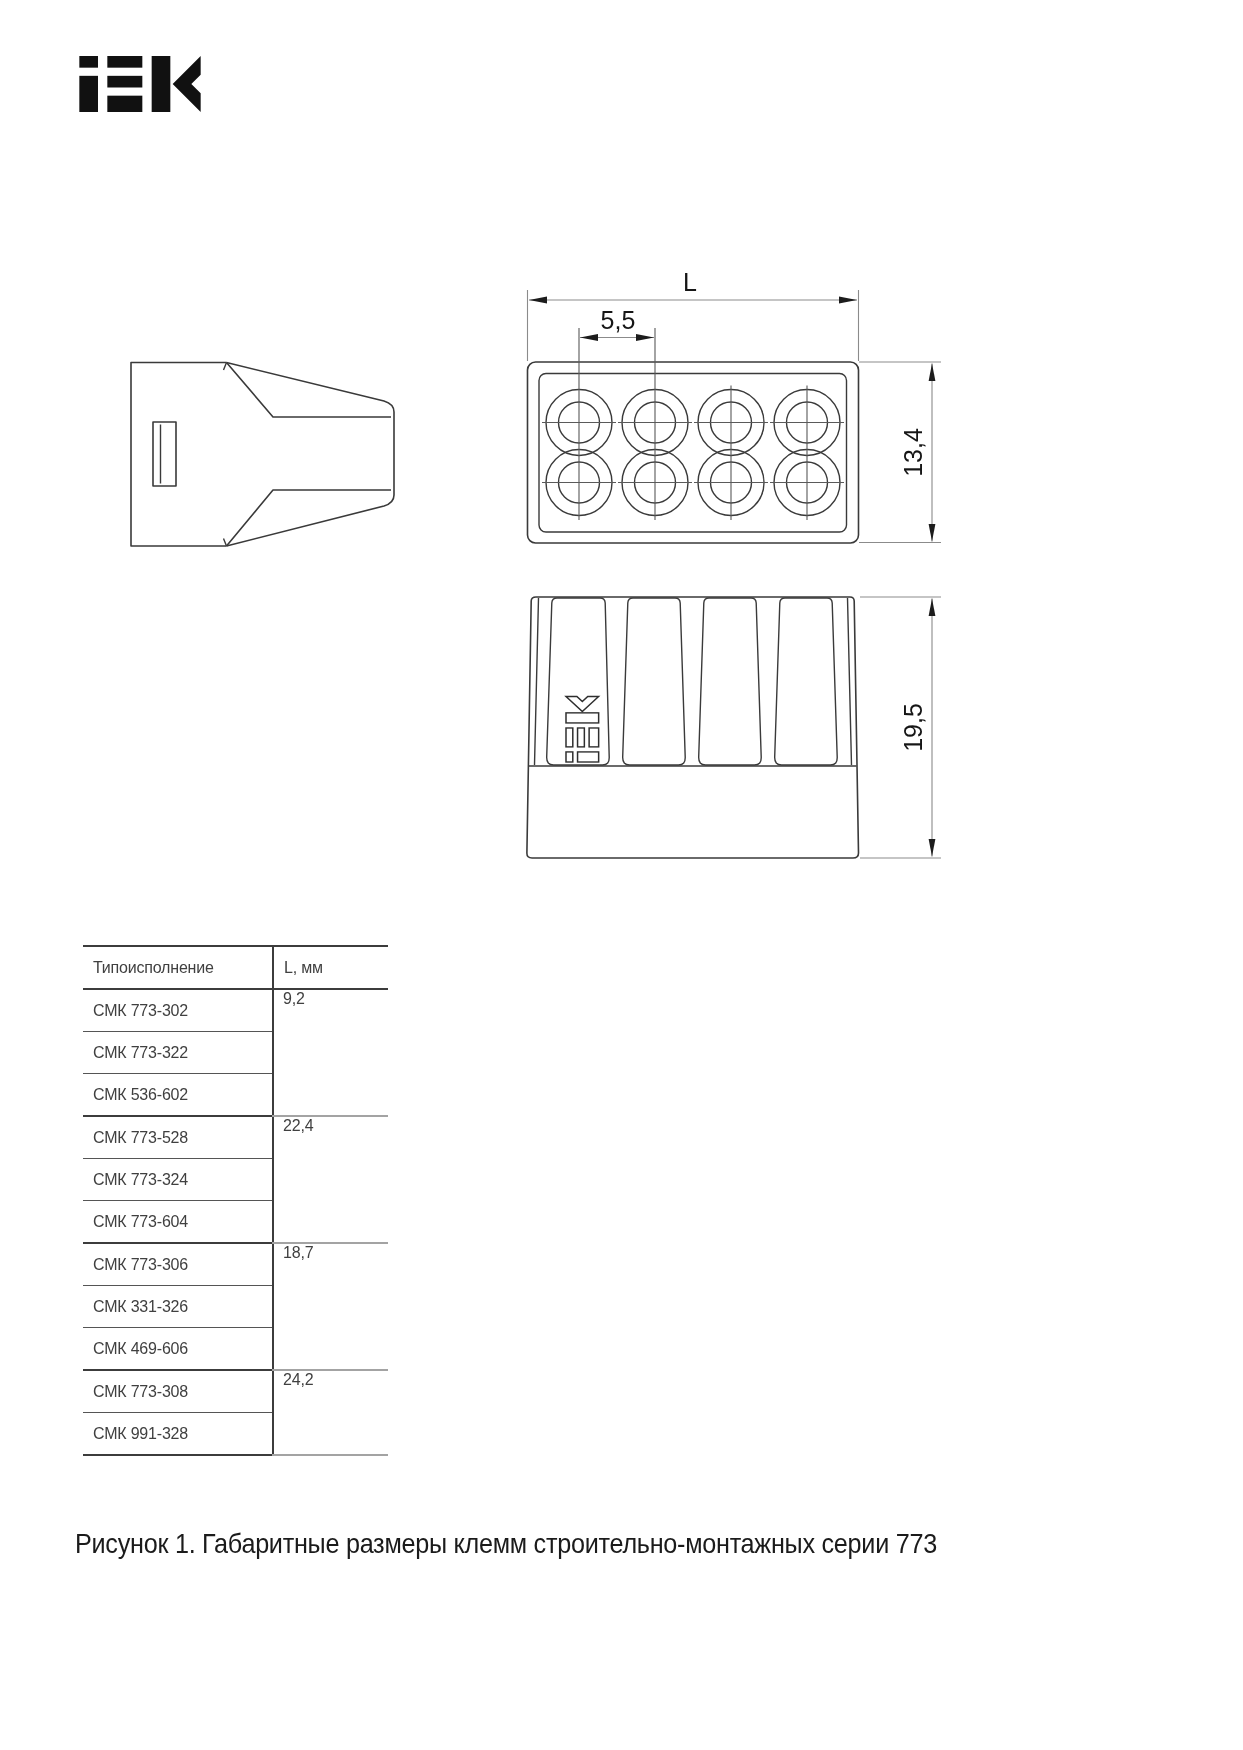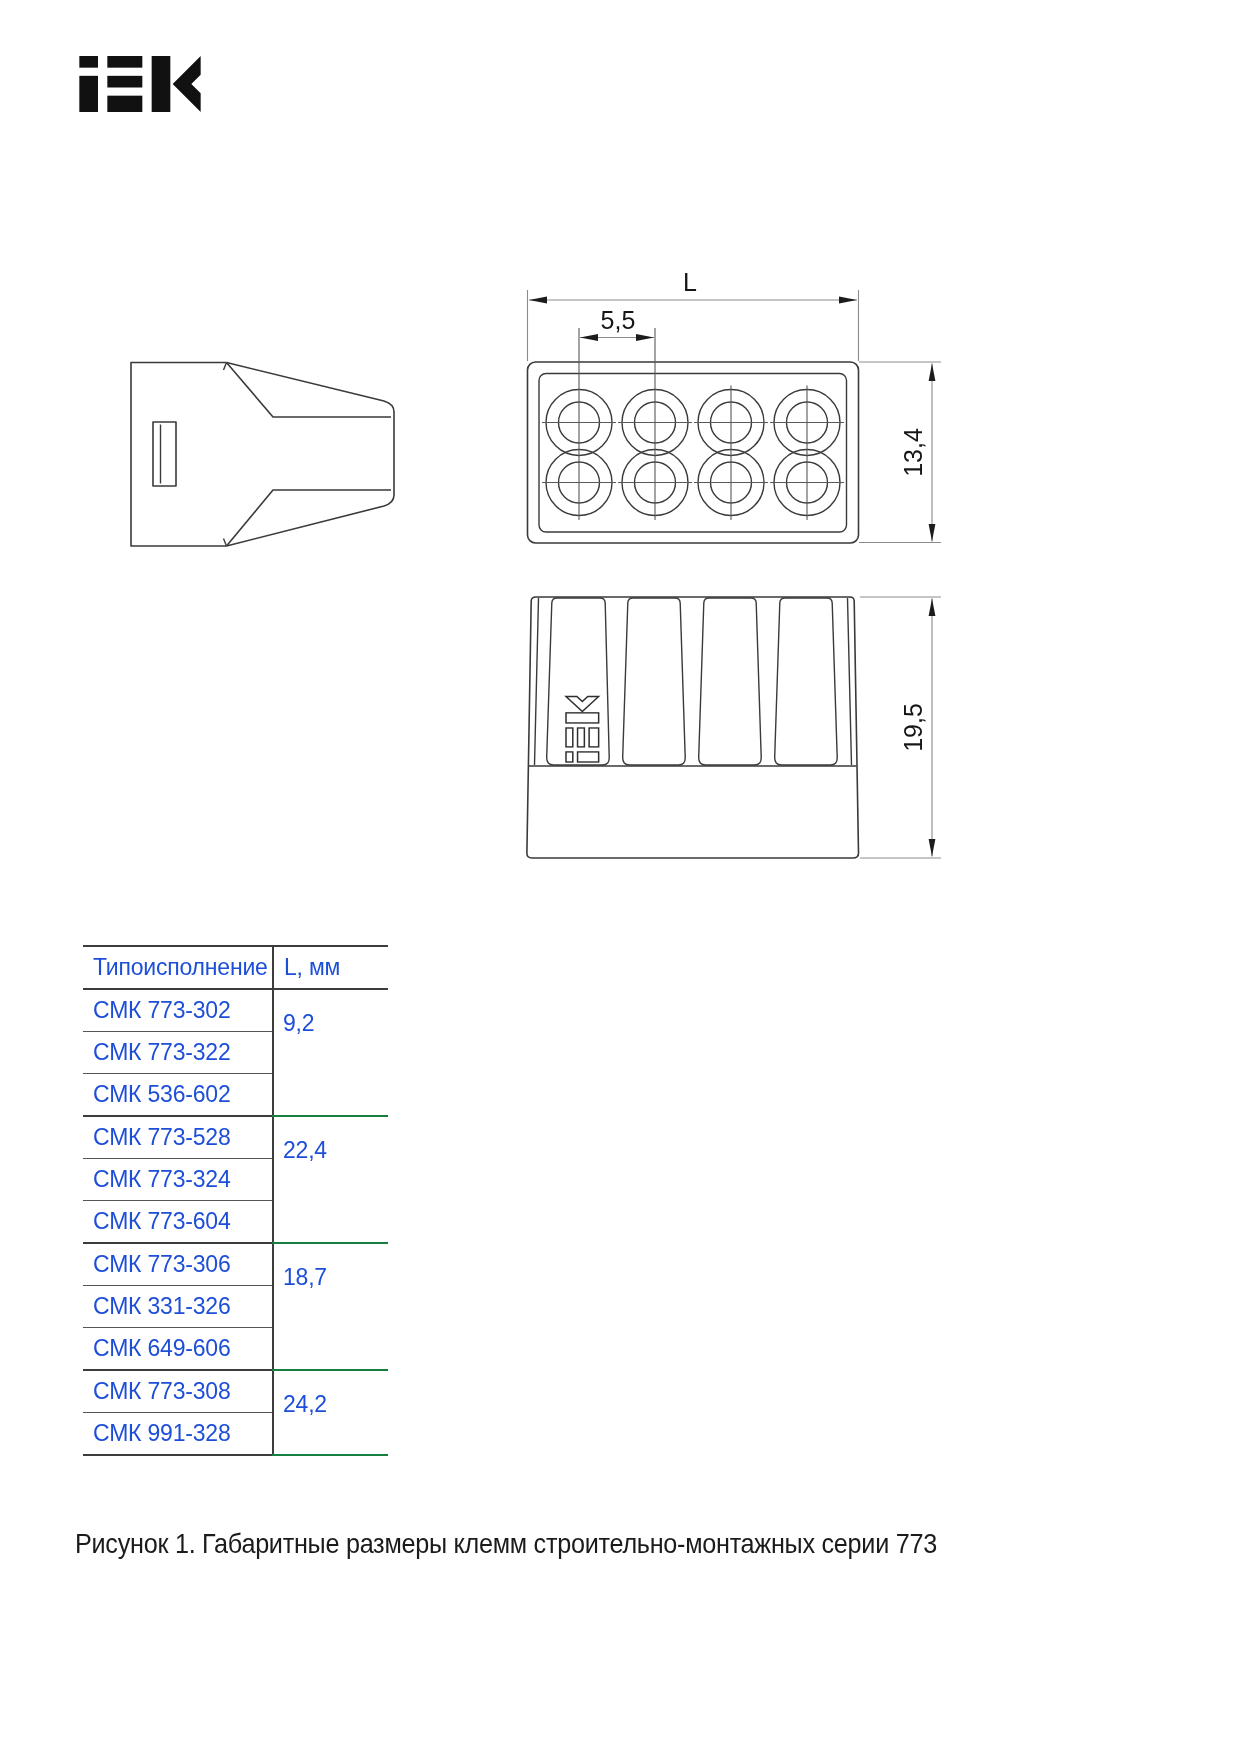--- a/index.html
+++ b/index.html
@@ -11,31 +11,31 @@
   .brand-logo{position:absolute;left:78px;top:56px;}
   .drawing{position:absolute;left:0;top:0;}
   .drawing .ln{stroke:#3a3a3a;stroke-width:1.6;fill:none;stroke-linejoin:round;}
   .drawing .ln2{stroke:#3a3a3a;stroke-width:1.4;fill:none;}
   .drawing .cl{stroke:#5a5a5a;stroke-width:1.1;fill:none;}
   .drawing .dim{stroke:#8b8b8b;stroke-width:1.1;fill:none;}
   .drawing .arr{fill:#1c1c1c;stroke:none;}
   .drawing .dimtxt{fill:#161616;font-size:25px;font-family:"Liberation Sans",sans-serif;}
   .dim-table{
     position:absolute;left:83px;top:945px;border-collapse:collapse;
-    font-size:23px;letter-spacing:-0.2px;color:#1d4ed8;table-layout:fixed;
+    font-size:16px;letter-spacing:-0.2px;color:#404040;table-layout:fixed;
   }
   .dim-table th,.dim-table td{
     font-weight:400;text-align:left;padding:0 0 0 10px;height:41px;
     white-space:nowrap;vertical-align:middle;
   }
   .dim-table th{border-top:2px solid #3c3c3c;border-bottom:2px solid #3c3c3c;}
   .dim-table th.col-type,.dim-table td.model{border-right:2px solid #3c3c3c;}
   .dim-table td.model{border-bottom:1px solid #555;}
   .dim-table tr.grp-end td.model{border-bottom:2px solid #3c3c3c;}
-  .dim-table td.lval{vertical-align:top;padding-top:20px;padding-left:9px;border-bottom:2px solid #15803d;height:auto;}
+  .dim-table td.lval{vertical-align:top;padding-top:0;padding-left:9px;border-bottom:2px solid #a3a3a3;height:auto;}
   .dim-table th.col-len{}
   .caption{
     position:absolute;left:75px;top:1528px;font-size:28px;letter-spacing:-0.3px;
     color:#1b1b1b;transform:scaleX(0.9);transform-origin:left center;white-space:nowrap;
   }
 </style>
 </head>
 <body>
 
 <div class="page">
@@ -184,21 +184,21 @@
       </tr>
 
       <tr>
         <td class="model">СМК 773-306</td>
         <td class="lval" rowspan="3">18,7</td>
       </tr>
       <tr>
         <td class="model">СМК 331-326</td>
       </tr>
       <tr class="grp-end">
-        <td class="model">СМК 649-606</td>
+        <td class="model">СМК 469-606</td>
       </tr>
 
       <tr>
         <td class="model">СМК 773-308</td>
         <td class="lval" rowspan="2">24,2</td>
       </tr>
       <tr class="grp-end">
         <td class="model">СМК 991-328</td>
       </tr>
     </tbody>

